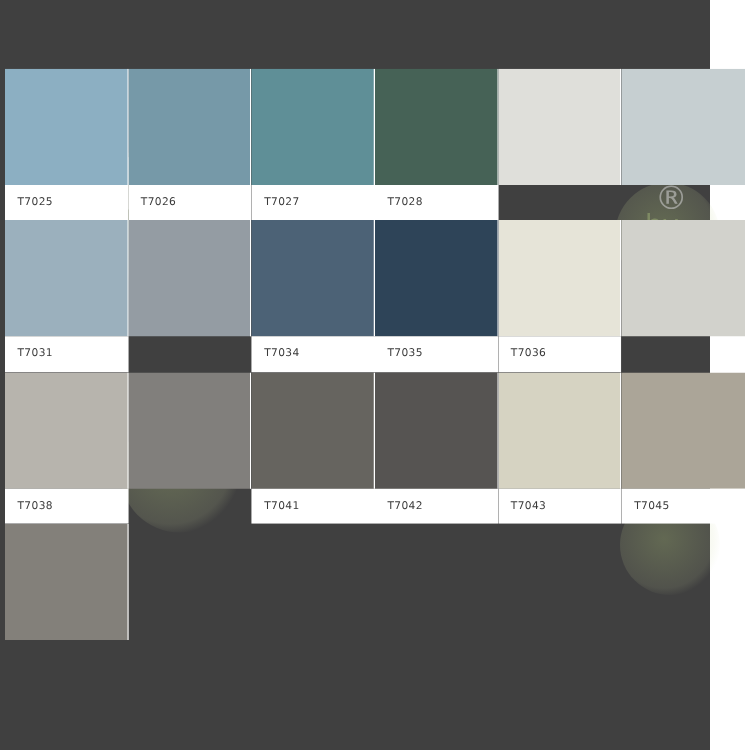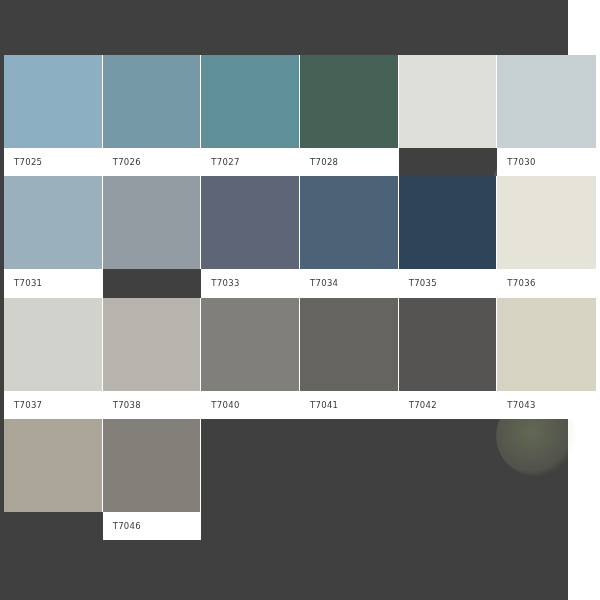--- a/index.html
+++ b/index.html
@@ -188,74 +188,59 @@
         <div class="swatch-chip" style="background: rgb(70, 98, 86);"></div>
         <div class="swatch-label-band">
           <span class="swatch-label">T7028</span>
         </div>
       </div>
       <div class="swatch-cell">
         <div class="swatch-chip" style="background: rgb(223, 223, 218);"></div>
       </div>
       <div class="swatch-cell">
         <div class="swatch-chip" style="background: rgb(198, 207, 209);"></div>
-        <div class="swatch-label-band">
-          <span class="swatch-label">T7030</span>
-        </div>
       </div>
       <div class="swatch-cell">
         <div class="swatch-chip" style="background: rgb(155, 176, 189);"></div>
         <div class="swatch-label-band">
           <span class="swatch-label">T7031</span>
         </div>
       </div>
       <div class="swatch-cell">
         <div class="swatch-chip" style="background: rgb(148, 156, 163);"></div>
       </div>
       <div class="swatch-cell">
-        <div class="swatch-chip" style="background: rgb(94, 101, 119);"></div>
-        <div class="swatch-label-band">
-          <span class="swatch-label">T7033</span>
-        </div>
-      </div>
-      <div class="swatch-cell">
         <div class="swatch-chip" style="background: rgb(76, 98, 118);"></div>
         <div class="swatch-label-band">
           <span class="swatch-label">T7034</span>
         </div>
       </div>
       <div class="swatch-cell">
         <div class="swatch-chip" style="background: rgb(46, 68, 88);"></div>
         <div class="swatch-label-band">
           <span class="swatch-label">T7035</span>
         </div>
       </div>
       <div class="swatch-cell">
         <div class="swatch-chip" style="background: rgb(230, 228, 216);"></div>
         <div class="swatch-label-band">
           <span class="swatch-label">T7036</span>
         </div>
       </div>
       <div class="swatch-cell">
         <div class="swatch-chip" style="background: rgb(210, 210, 204);"></div>
-        <div class="swatch-label-band">
-          <span class="swatch-label">T7037</span>
-        </div>
       </div>
       <div class="swatch-cell">
         <div class="swatch-chip" style="background: rgb(183, 180, 173);"></div>
         <div class="swatch-label-band">
           <span class="swatch-label">T7038</span>
         </div>
       </div>
       <div class="swatch-cell">
         <div class="swatch-chip" style="background: rgb(129, 127, 124);"></div>
-        <div class="swatch-label-band">
-          <span class="swatch-label">T7040</span>
-        </div>
       </div>
       <div class="swatch-cell">
         <div class="swatch-chip" style="background: rgb(102, 100, 95);"></div>
         <div class="swatch-label-band">
           <span class="swatch-label">T7041</span>
         </div>
       </div>
       <div class="swatch-cell">
         <div class="swatch-chip" style="background: rgb(86, 84, 82);"></div>
         <div class="swatch-label-band">
@@ -263,22 +248,22 @@
         </div>
       </div>
       <div class="swatch-cell">
         <div class="swatch-chip" style="background: rgb(214, 211, 194);"></div>
         <div class="swatch-label-band">
           <span class="swatch-label">T7043</span>
         </div>
       </div>
       <div class="swatch-cell">
         <div class="swatch-chip" style="background: rgb(171, 165, 152);"></div>
+        <div class="swatch-label-band">
+          <span class="swatch-label">T7045</span>
+        </div>
       </div>
       <div class="swatch-cell">
         <div class="swatch-chip" style="background: rgb(131, 128, 122);"></div>
-        <div class="swatch-label-band">
-          <span class="swatch-label">T7046</span>
-        </div>
       </div>
     </div>
 
 </div>
 
 </body></html>

